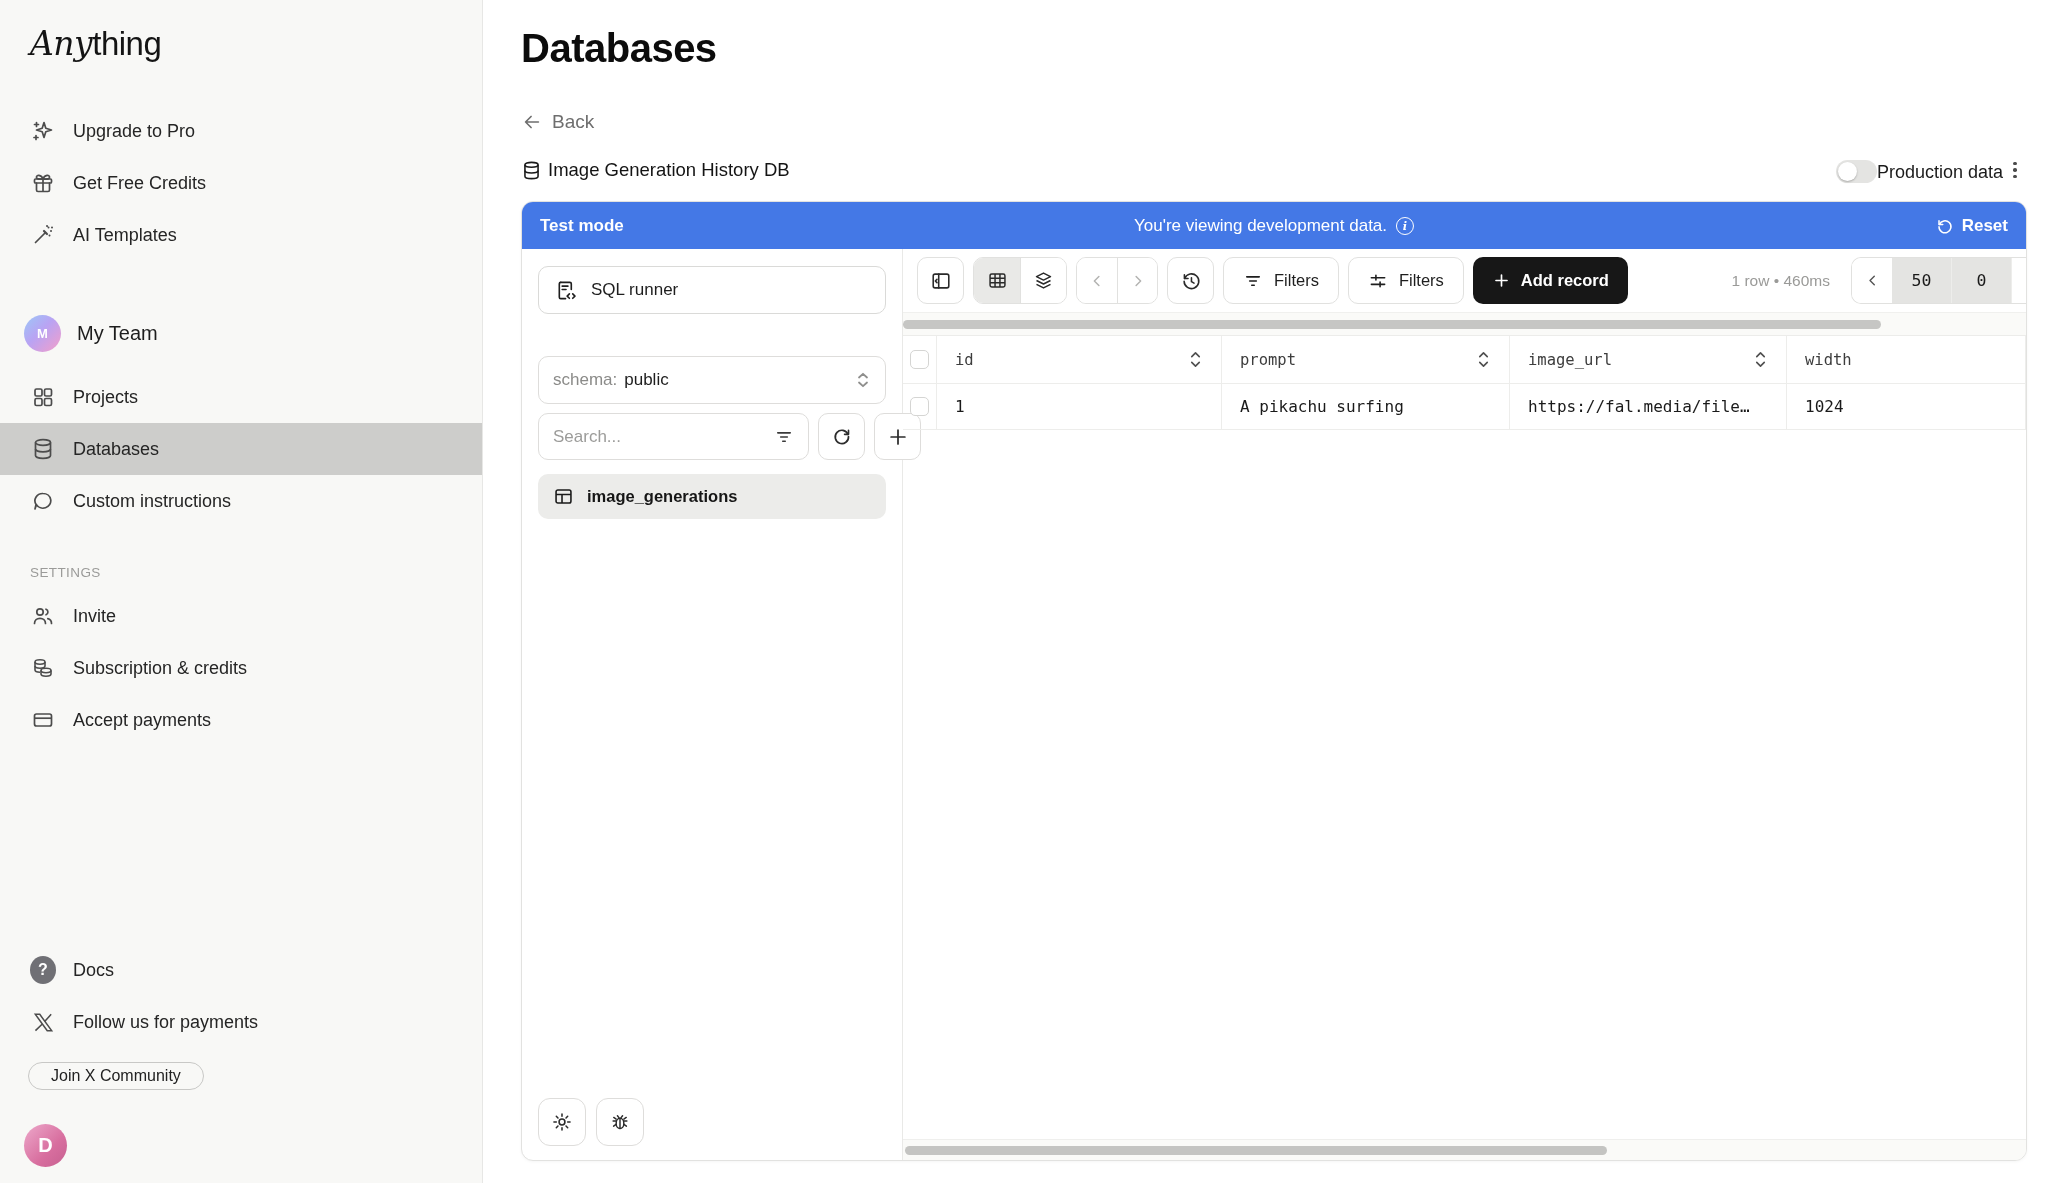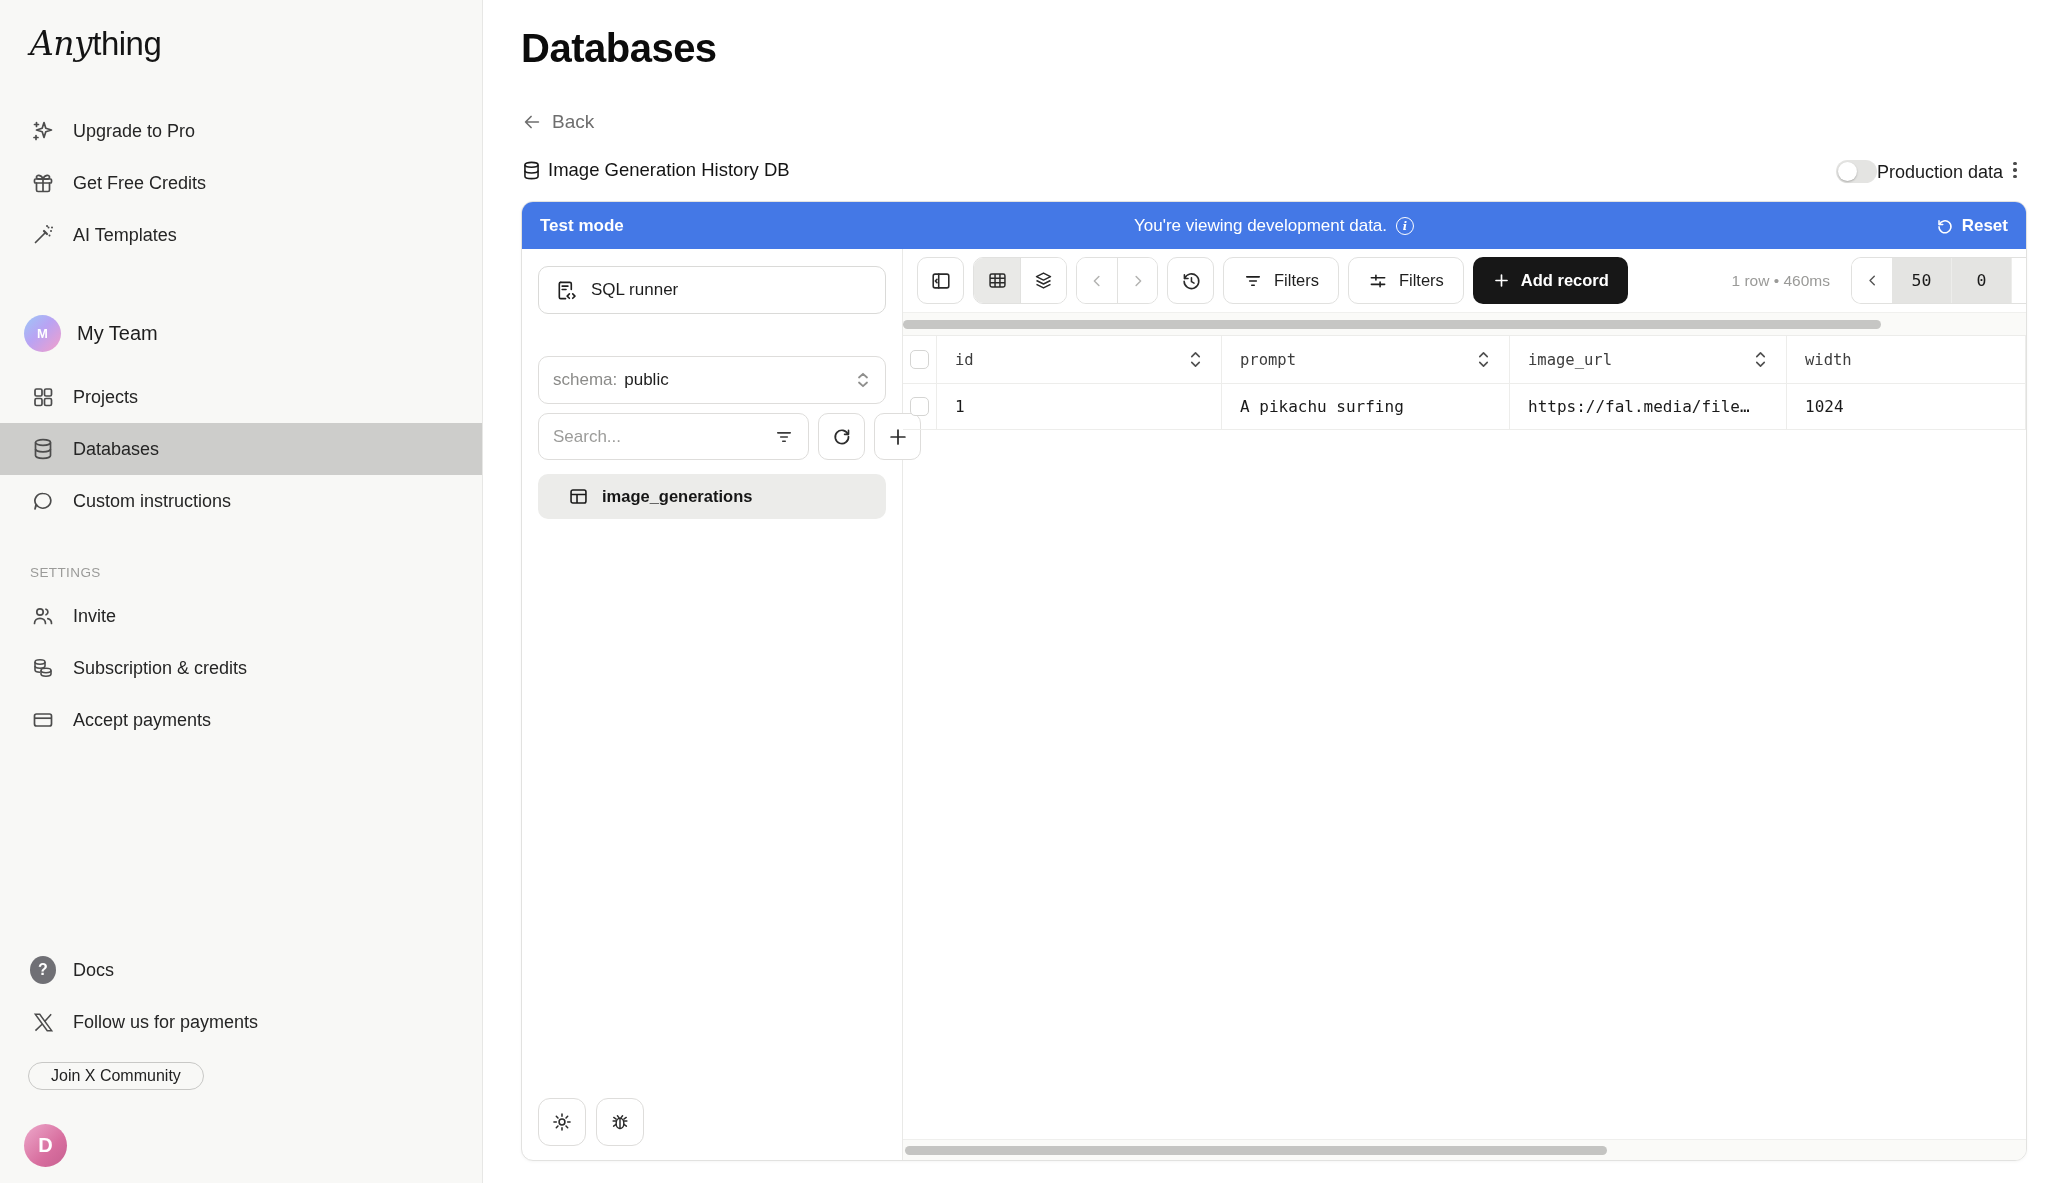--- a/index.html
+++ b/index.html
@@ -71,21 +71,21 @@
   .schema-select .lbl { color:#8b8b89; }
   .schema-select .val { color:#1e1e1e; font-weight:500; margin-left:7px; }
   .schema-select .ud { margin-left:auto; color:#8f8f8d; }
   .search-row { margin-top:9px; display:flex; gap:9px; }
   .search-box { flex:1; height:47px; border:1px solid #dedddb; border-radius:10px; display:flex; align-items:center; padding:0 14px; background:#fff; }
   .search-box input { border:none; outline:none; flex:1; font-size:17px; font-family:inherit; color:#222; background:transparent; }
   .search-box input::placeholder { color:#9c9c9a; }
   .sq-btn { width:47px; height:47px; flex:none; border:1px solid #dedddb; border-radius:10px; background:#fff;
     display:flex; align-items:center; justify-content:center; color:#2c2c2c; cursor:pointer; }
   .table-item { margin-top:14px; height:45px; border-radius:10px; background:#ececea;
-    display:flex; align-items:center; gap:13px; padding:0 30px; font-size:16.5px; font-weight:600; color:#161616; cursor:pointer; }
+    display:flex; align-items:center; gap:13px; padding:0 15px; font-size:16.5px; font-weight:600; color:#161616; cursor:pointer; }
   .panel-bottom { margin-top:auto; display:flex; gap:10px; }
   .panel-bottom .sq-btn { width:48px; height:48px; border-radius:12px; }
 
   
   .tablezone { flex:1; display:flex; flex-direction:column; min-width:0; position:relative; }
   .toolbar { height:63px; flex:none; display:flex; align-items:center; gap:9px; padding:0 0 0 14px; }
   .tb-btn { height:47px; min-width:47px; border:1px solid #e1e1df; border-radius:10px; background:#fff;
     display:flex; align-items:center; justify-content:center; color:#2a2a2a; cursor:pointer; }
   .seg { height:47px; border:1px solid #e1e1df; border-radius:10px; overflow:hidden; display:flex; }
   .seg .half { width:46px; display:flex; align-items:center; justify-content:center; color:#2a2a2a; cursor:pointer; background:#fff; }

